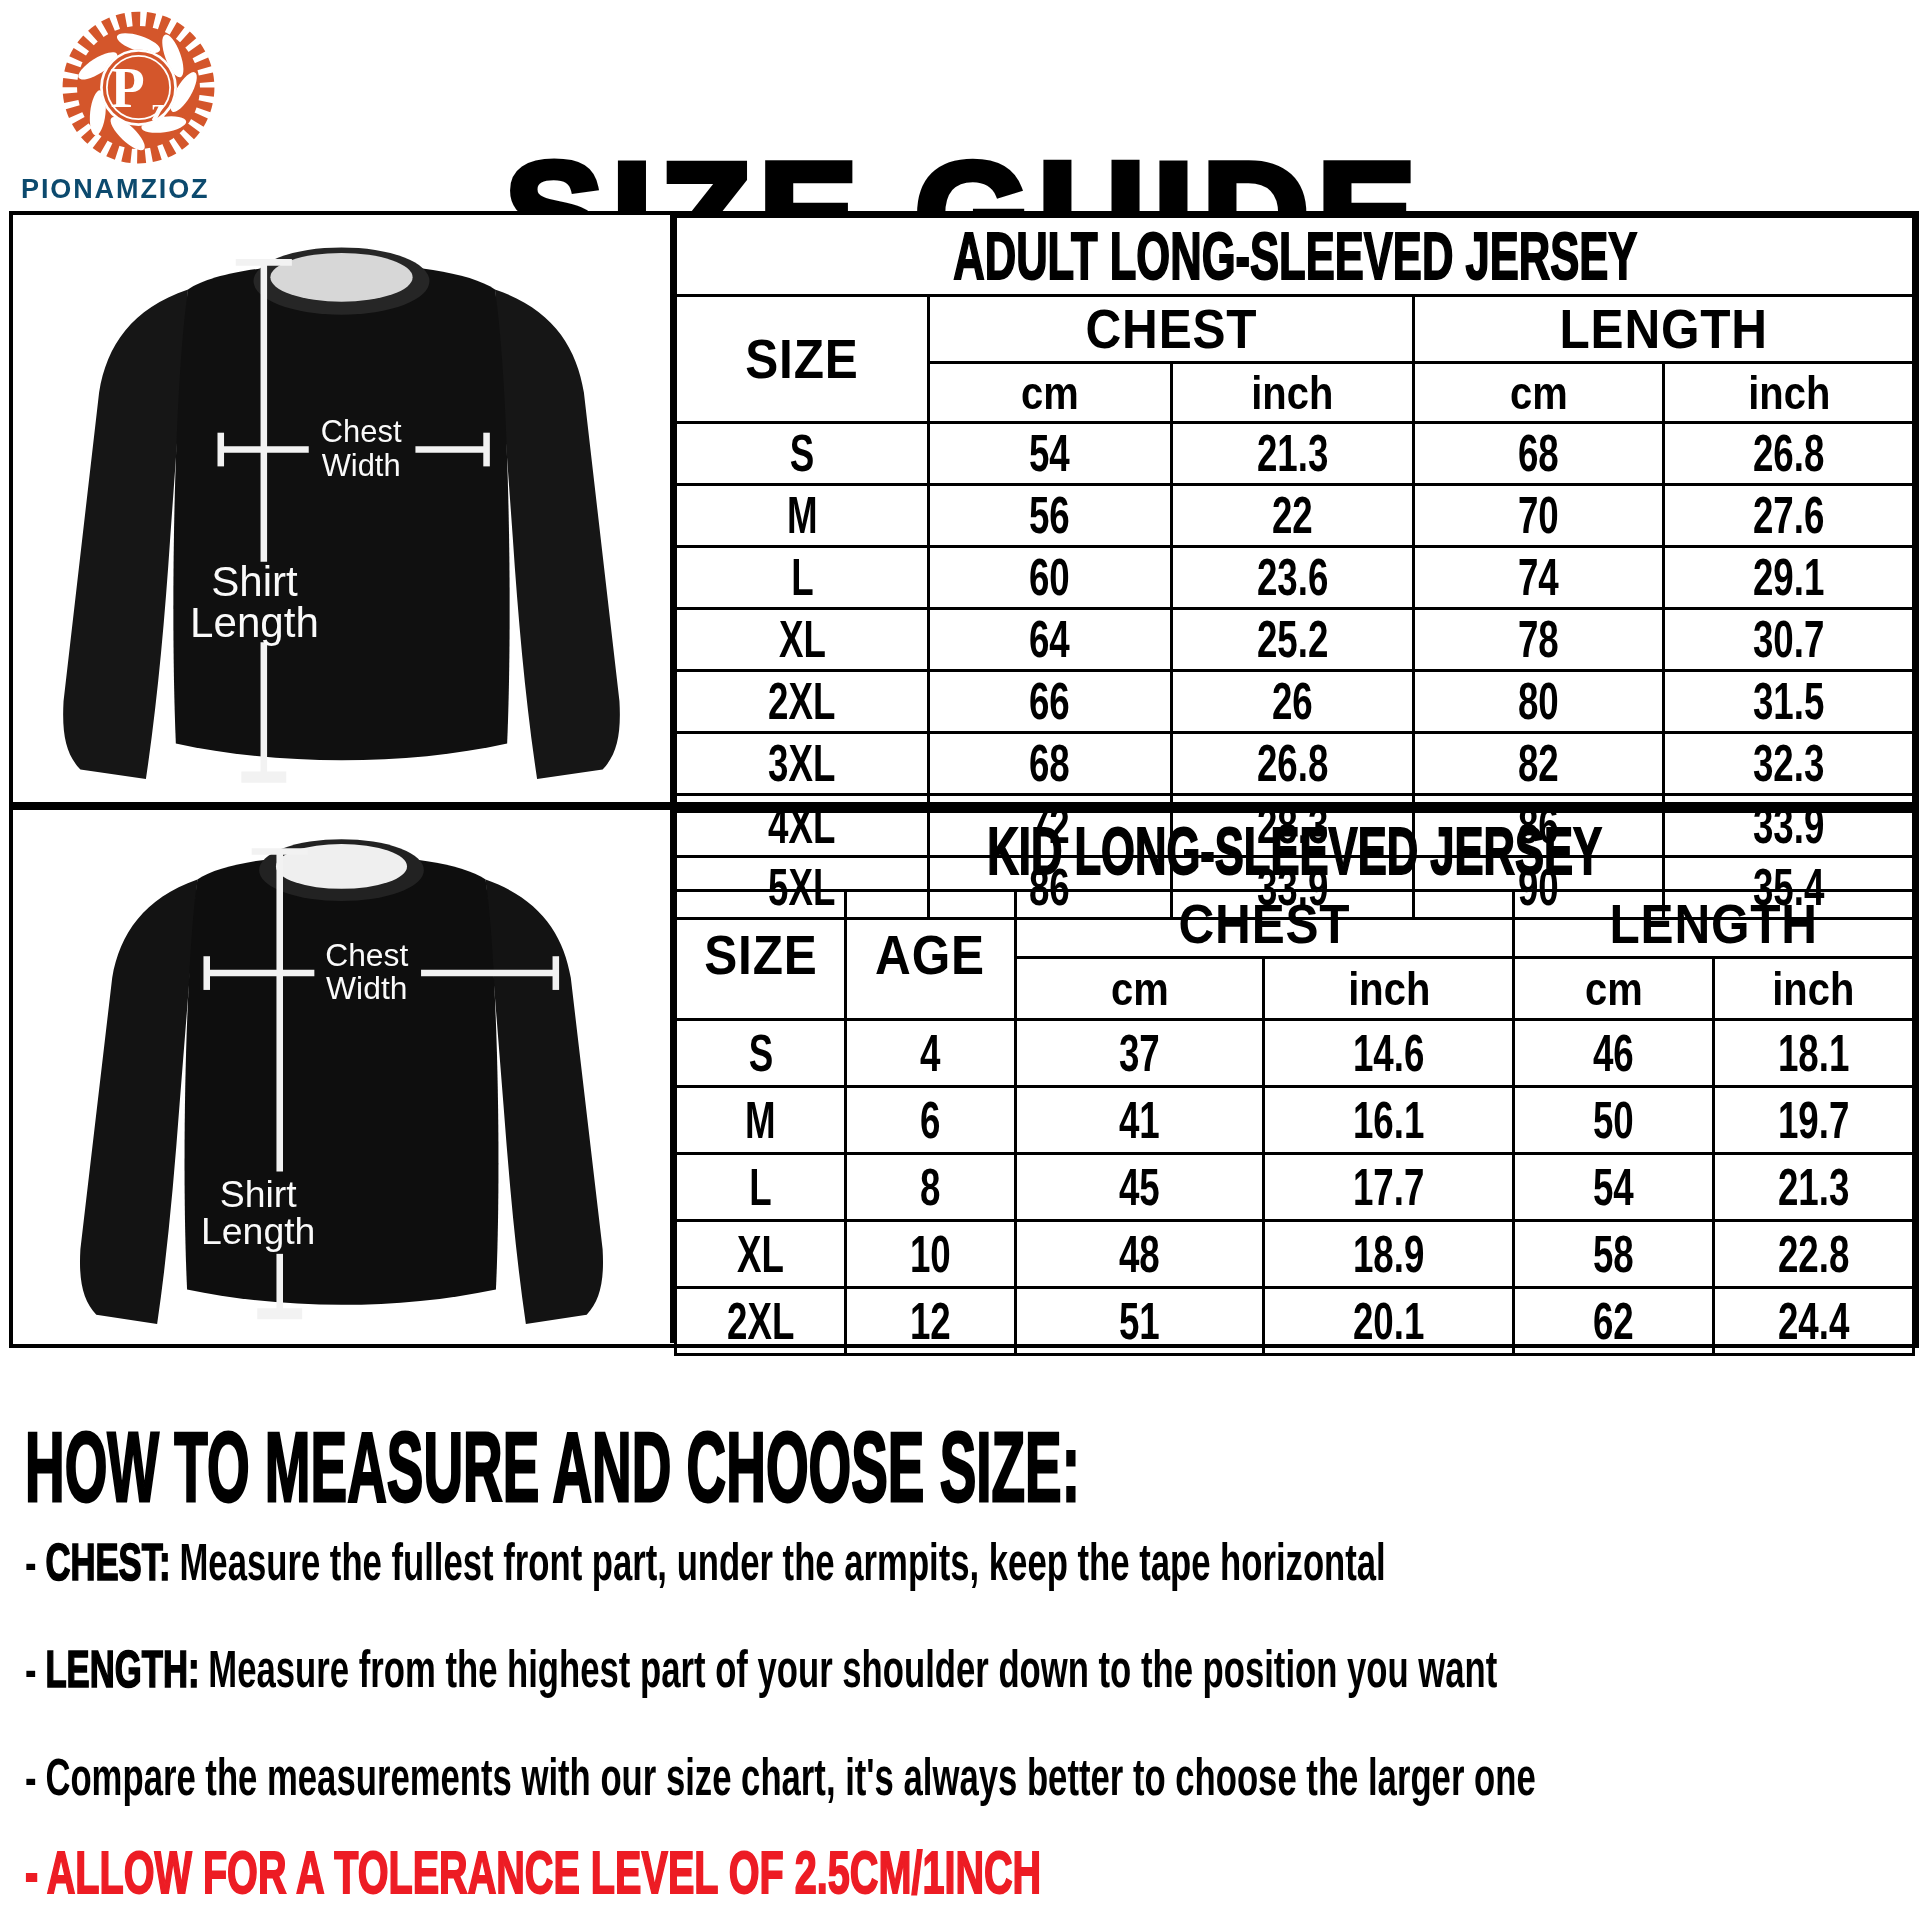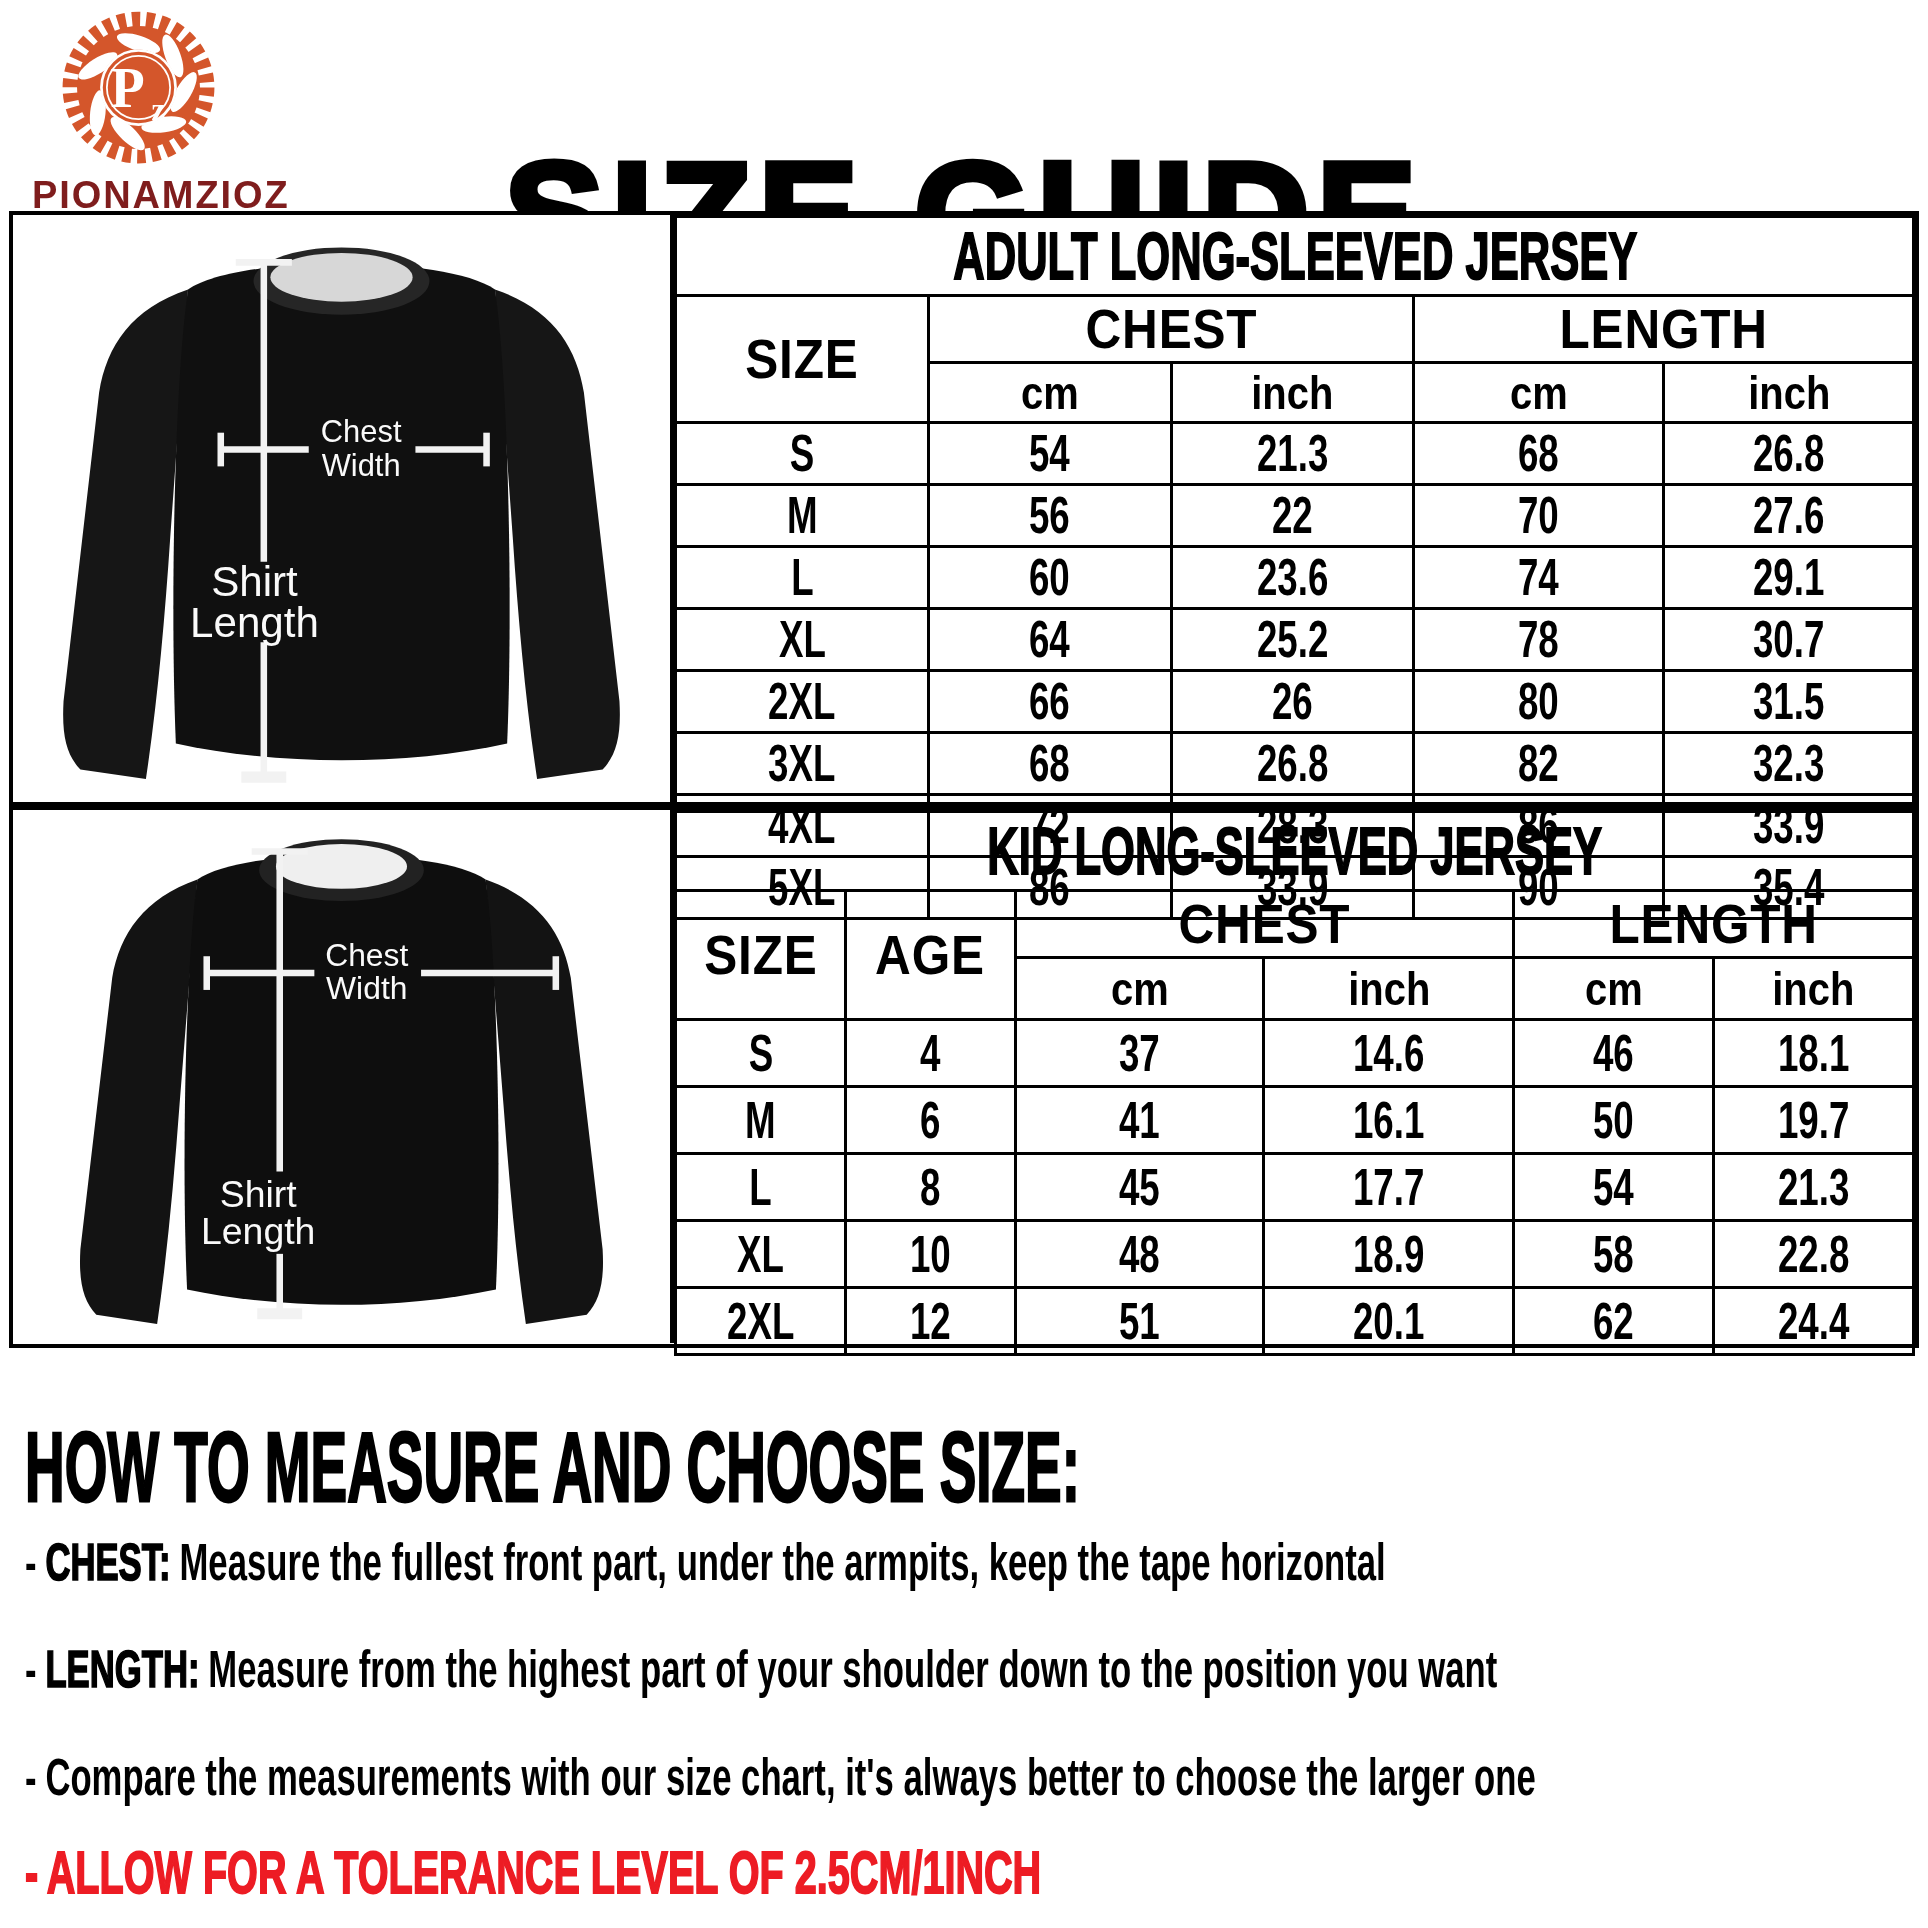--- a/index.html
+++ b/index.html
@@ -4,22 +4,22 @@
 <style>
   html,body{margin:0;padding:0;}
   body{
     width:1928px;height:1928px;position:relative;background:#fff;
     font-family:"Liberation Sans", sans-serif;color:#000;overflow:hidden;
   }
   
   .logo{position:absolute;left:21px;top:3.8px;width:311px;text-align:left;}
   .logo svg{display:block;}
   .brand-name{
-    color:#7f1d1d;font-weight:bold;font-size:38px;letter-spacing:1.9px;
-    margin-top:1.9px;margin-left:11px;white-space:nowrap;
+    color:#0c4a6e;font-weight:bold;font-size:27px;letter-spacing:1.9px;
+    margin-top:1.9px;margin-left:0;white-space:nowrap;
   }
   .page-title{
     position:absolute;top:29px;left:0;right:0;text-align:center;
     font-size:149px;font-weight:bold;letter-spacing:7.5px;
     -webkit-text-stroke:6.6px #000;white-space:nowrap;
   }
   
   .main-box{
     position:absolute;left:9.4px;top:211px;width:1910px;height:1137px;
     border:4.7px solid #000;box-sizing:border-box;background:#fff;

